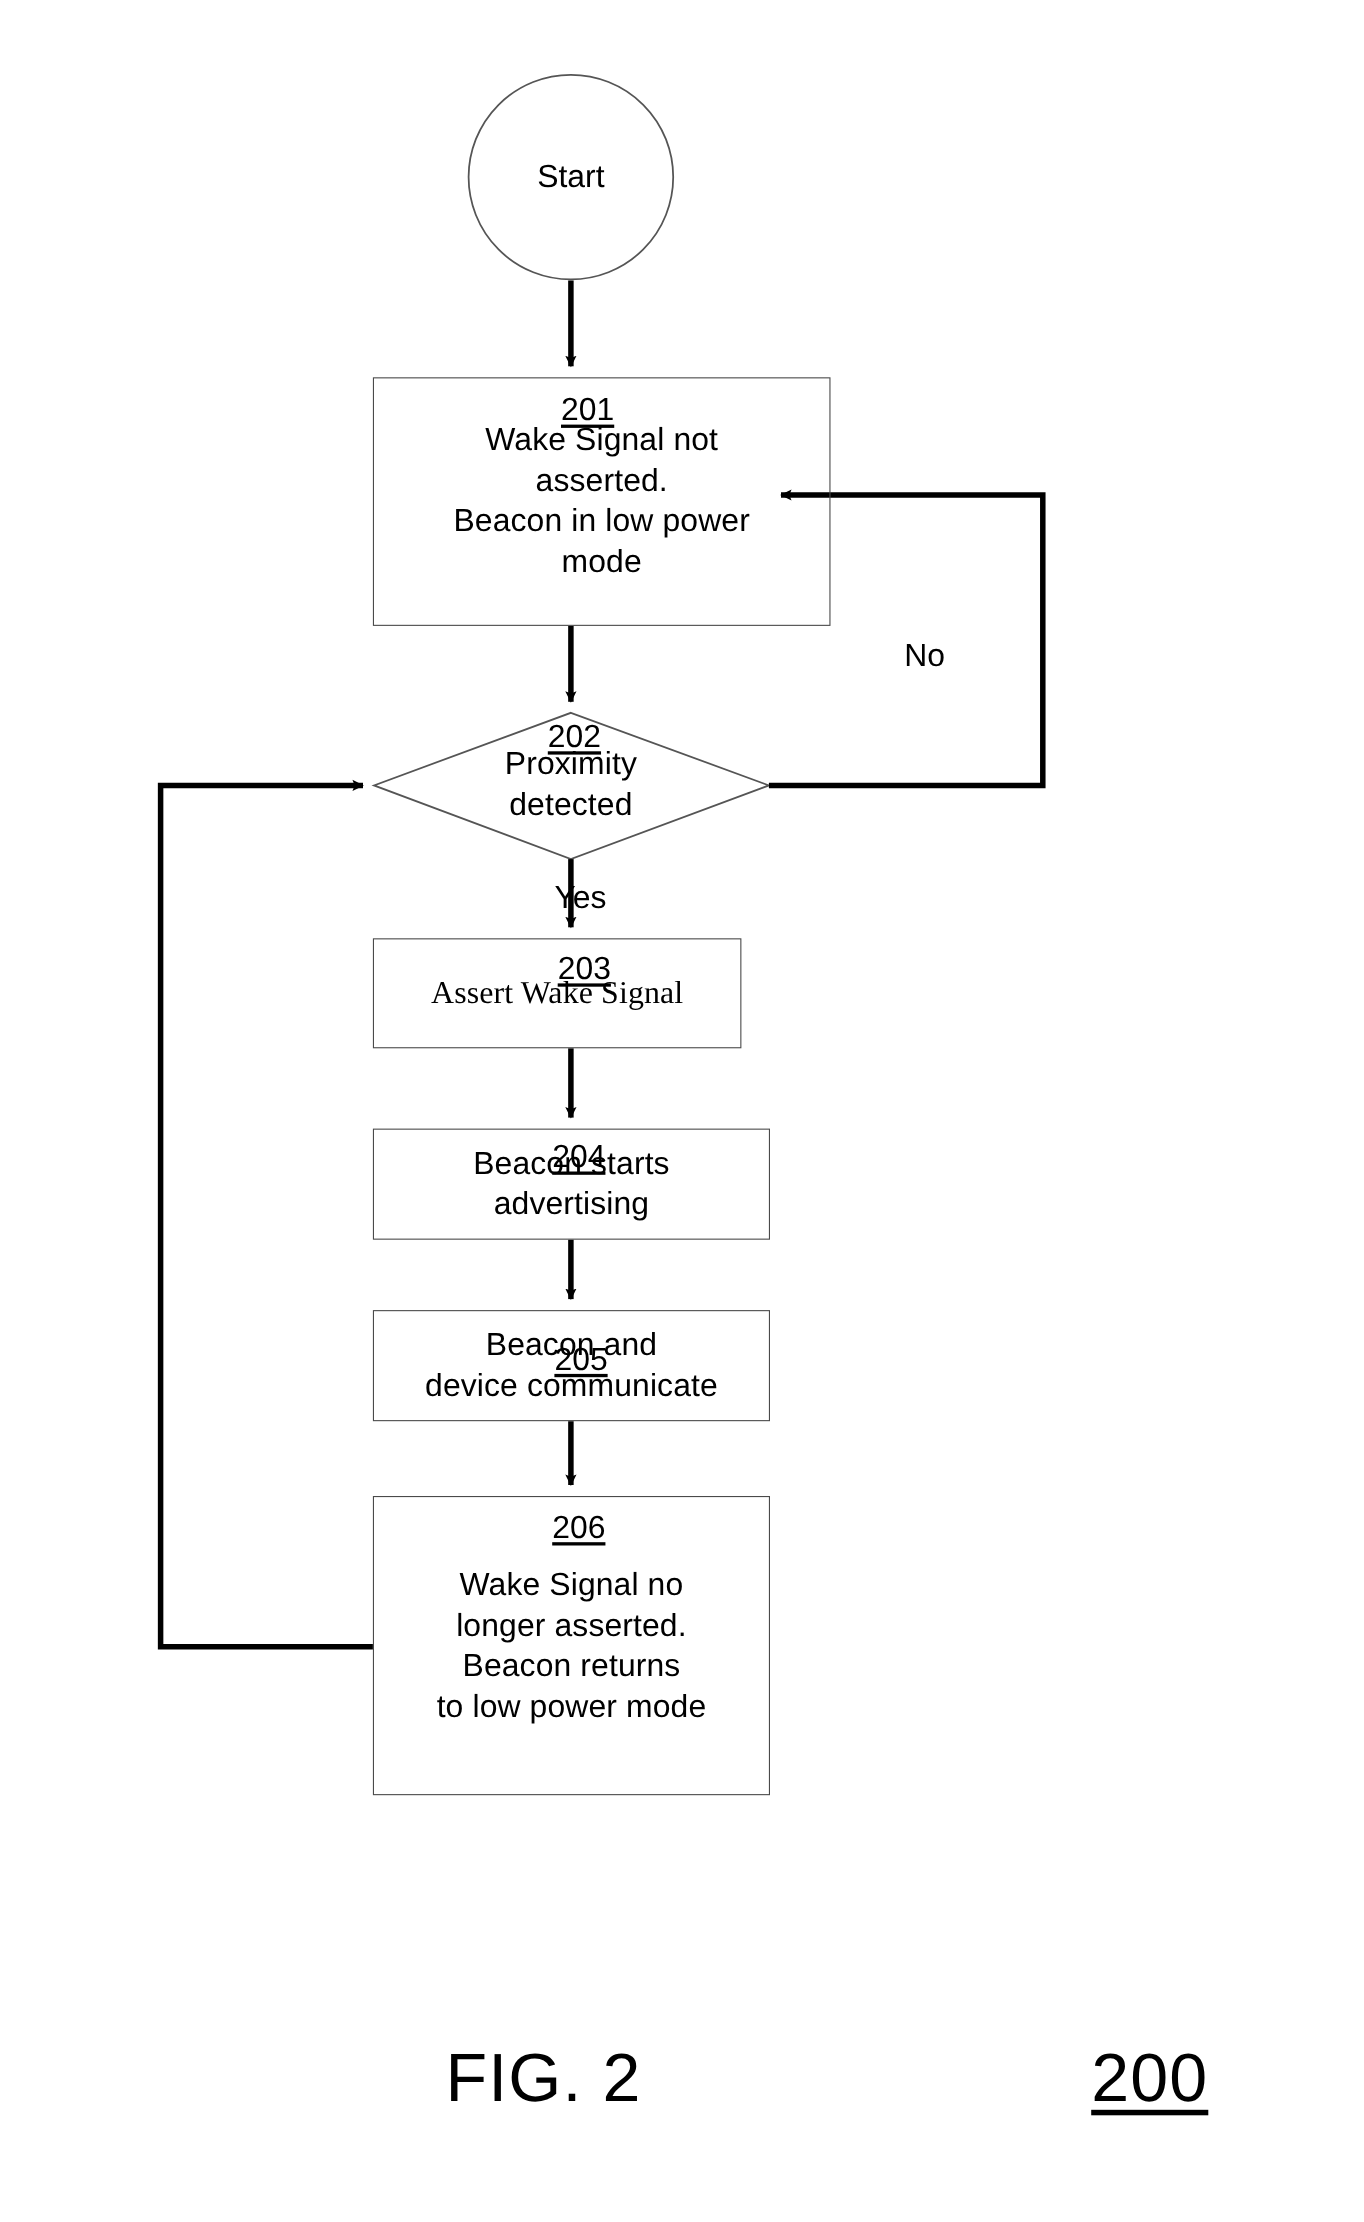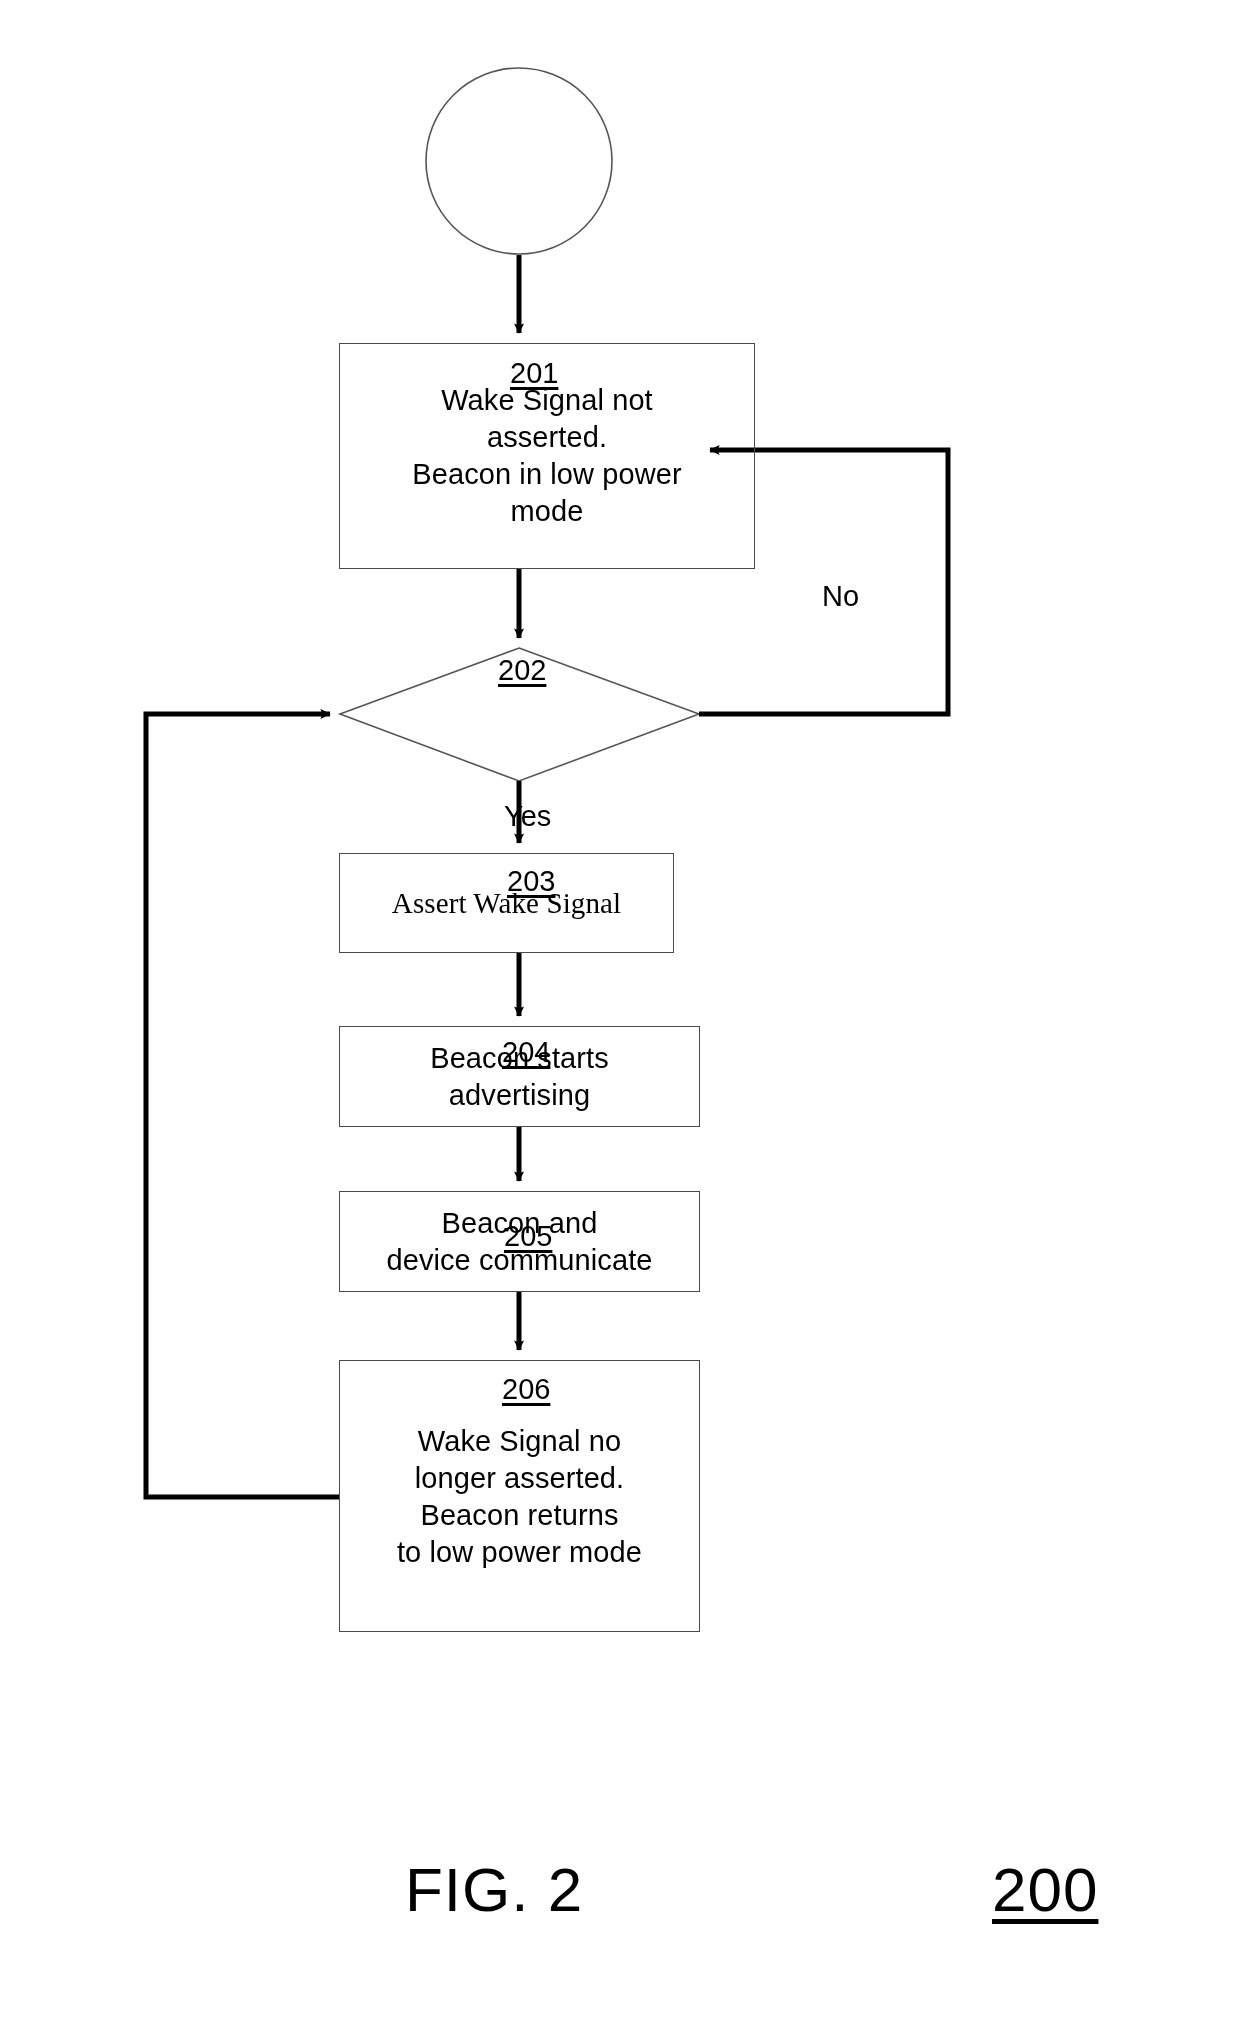--- a/index.html
+++ b/index.html
@@ -110,29 +110,36 @@
 
     <line x1="519" y1="953" x2="519" y2="1016" stroke="#000000" stroke-width="5" marker-end="url(#arrowhead)"></line>
 
     <line x1="519" y1="1127" x2="519" y2="1181" stroke="#000000" stroke-width="5" marker-end="url(#arrowhead)"></line>
 
     <line x1="519" y1="1292" x2="519" y2="1350" stroke="#000000" stroke-width="5" marker-end="url(#arrowhead)"></line>
 
     <polyline points="339,1497 146,1497 146,714 330,714" fill="none" stroke="#000000" stroke-width="5" marker-end="url(#arrowhead)"></polyline>
   </svg>
 
+  <div class="node" style="left:426px; top:68px; width:186px; height:186px;">
+    <span class="terminator-text">Start</span>
+  </div>
 
   <div class="node proc-box" style="left:339px; top:343px; width:416px; height:226px;">
     <span class="node-text">Wake Signal not
 asserted.
 Beacon in low power
 mode</span>
   </div>
   <span class="ref-num" style="left:510px; top:358px;">201</span>
 
+  <div class="node" style="left:380px; top:664px; width:278px; height:100px;">
+    <span class="node-text">Proximity
+detected</span>
+  </div>
   <span class="ref-num" style="left:498px; top:655px;">202</span>
 
   <div class="node proc-box" style="left:339px; top:853px; width:335px; height:100px;font-family:Liberation Serif, serif;">
     <span class="node-text">Assert Wake Signal</span>
   </div>
   <span class="ref-num" style="left:507px; top:866px;">203</span>
 
   <div class="node proc-box" style="left:339px; top:1026px; width:361px; height:101px;">
     <span class="node-text">Beacon starts
 advertising</span>

